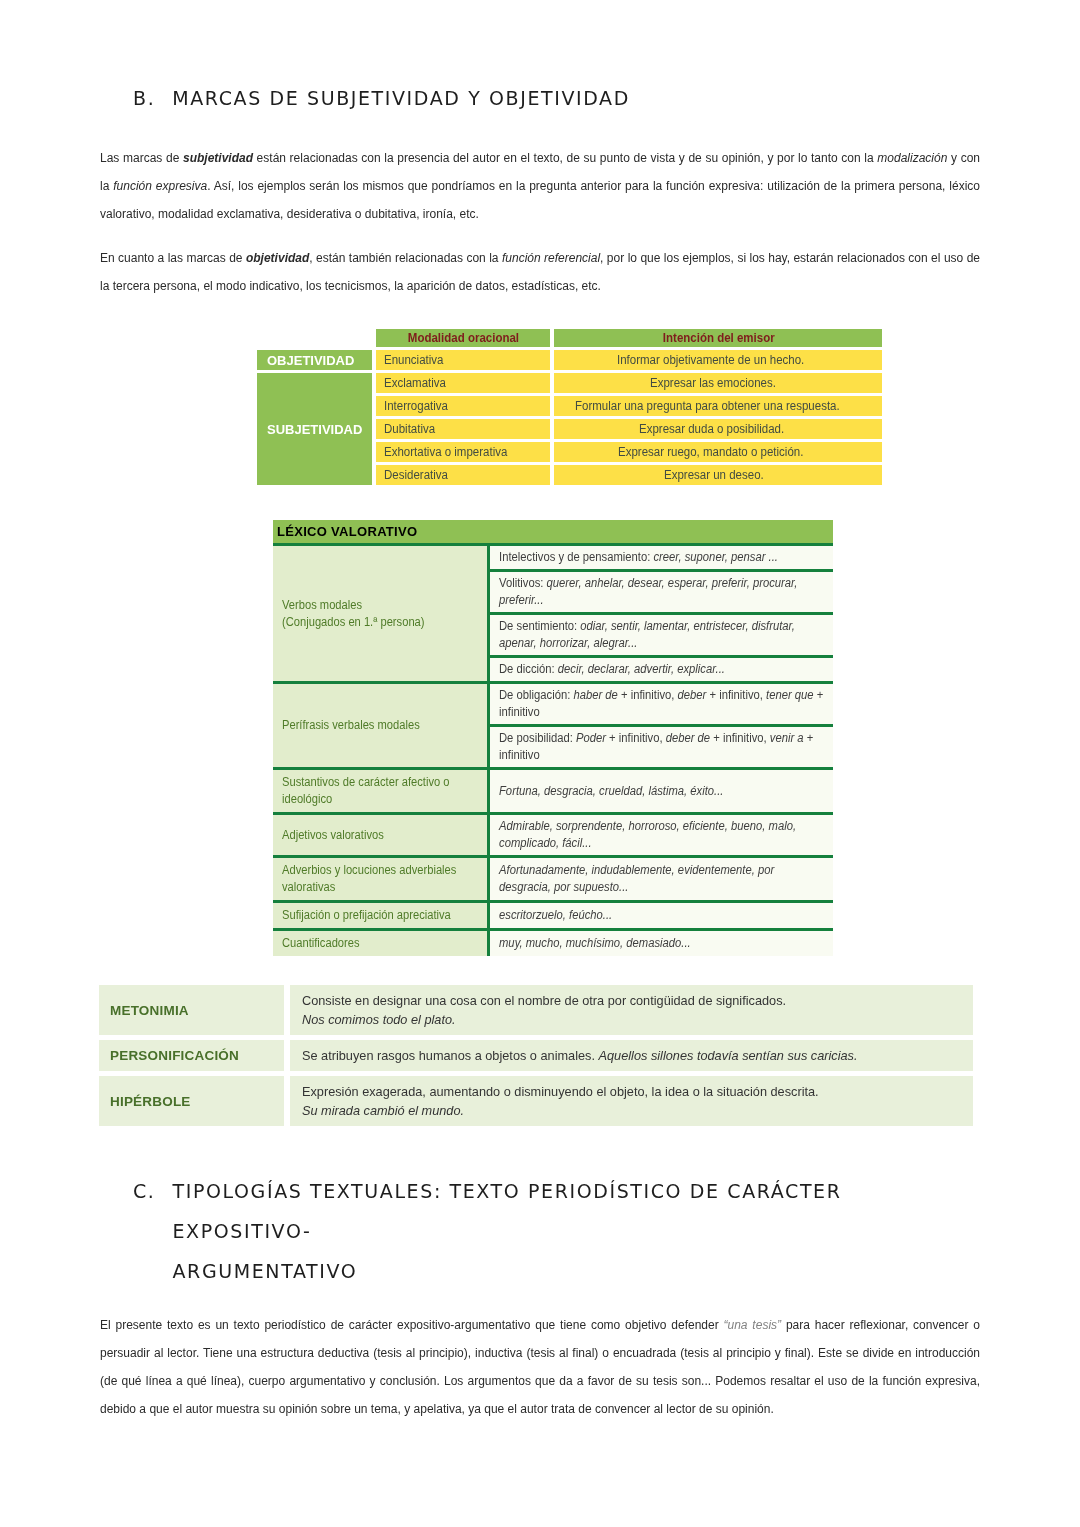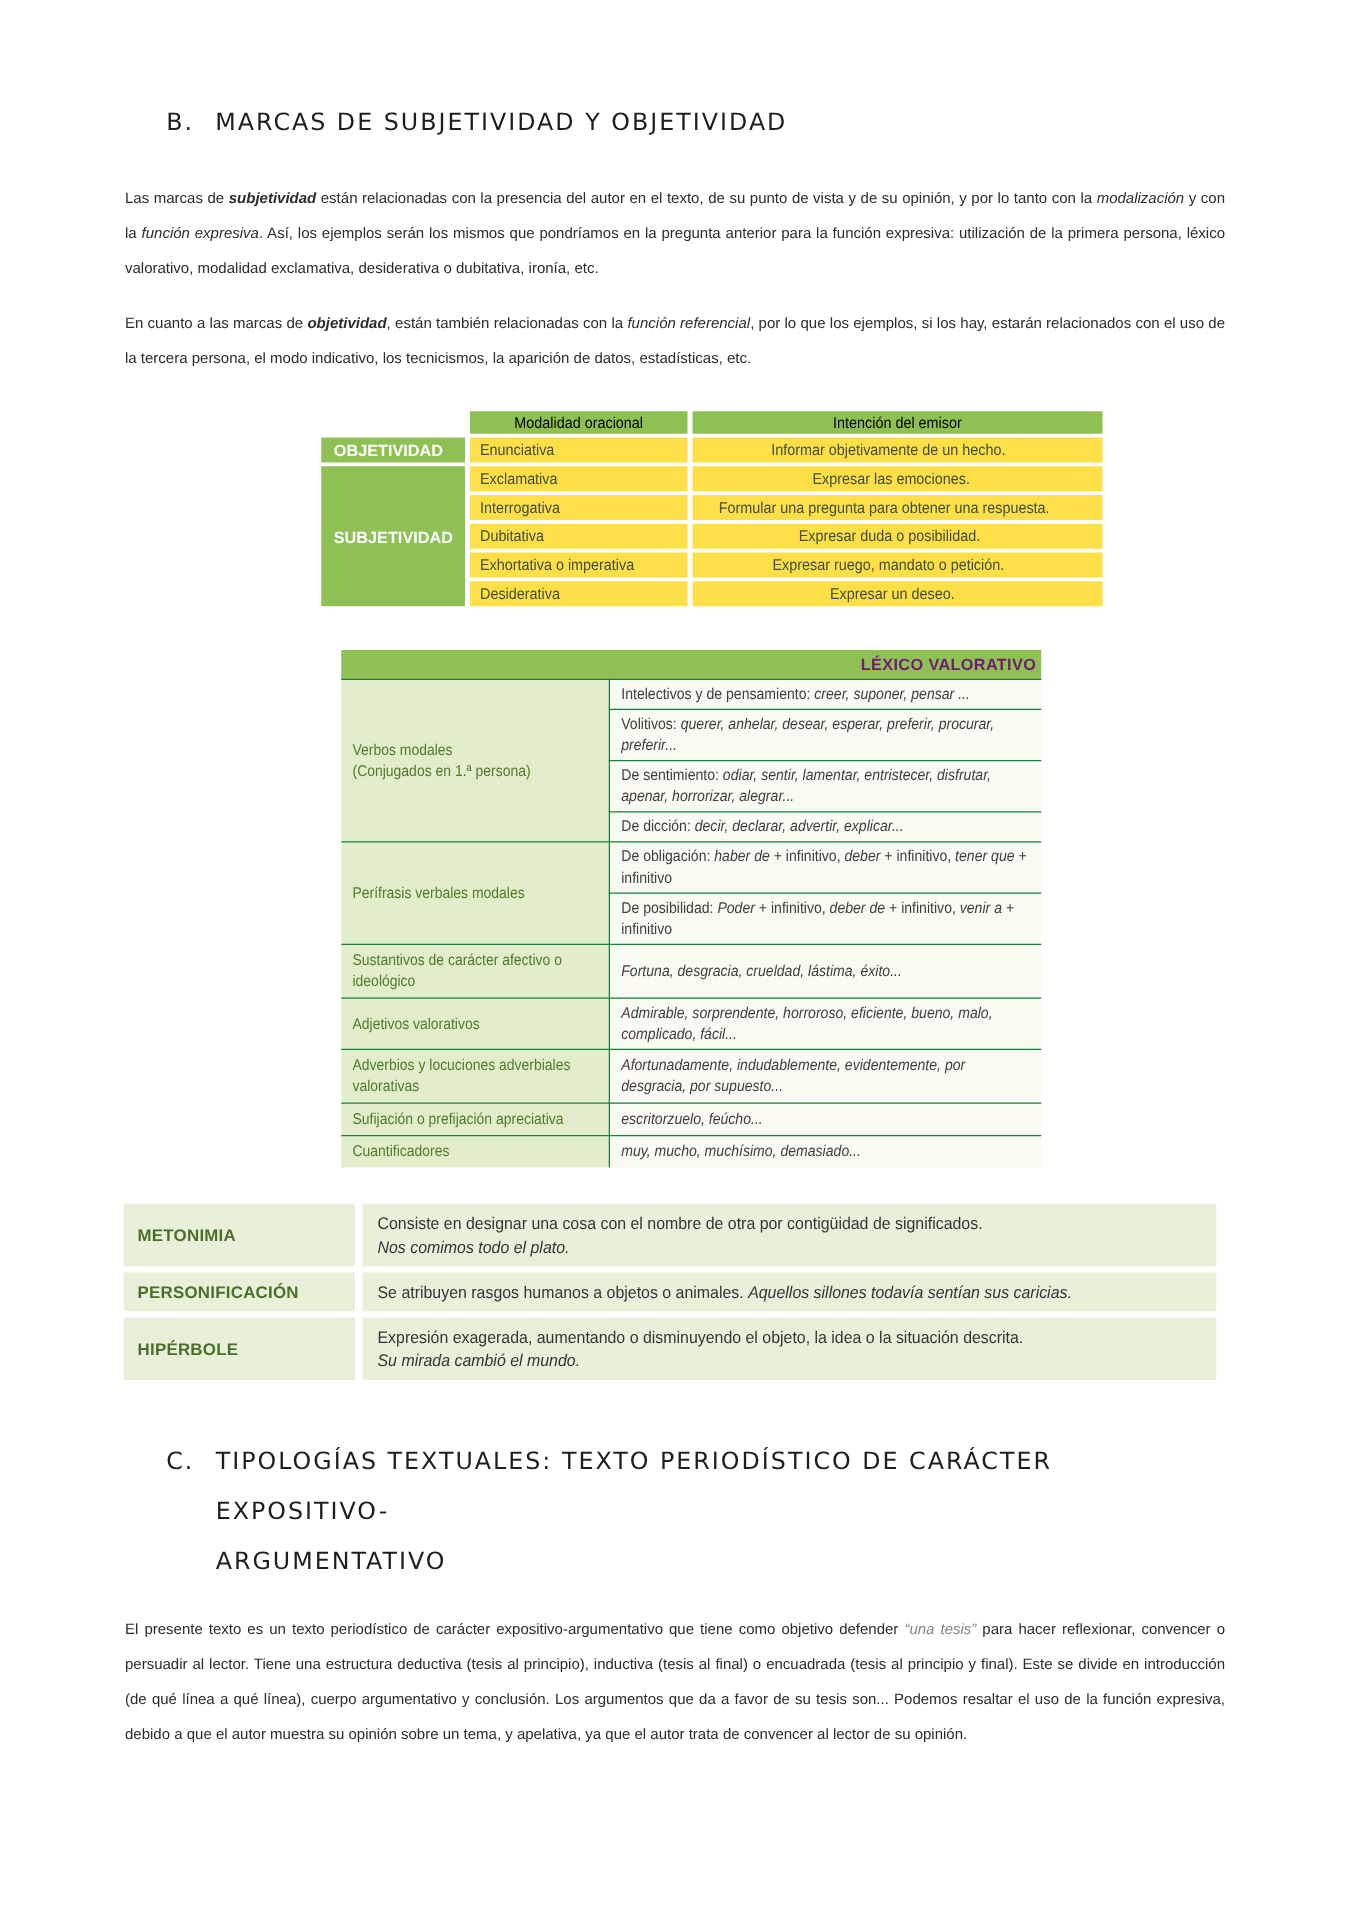--- a/index.html
+++ b/index.html
@@ -28,31 +28,31 @@
 
   
   .sqc{display:inline-block;white-space:nowrap;transform:scaleX(.92);}
   .sql{display:inline-block;white-space:nowrap;transform:scaleX(.92);transform-origin:0 50%;}
   .lbl-inner{display:inline-block;width:112%;transform:scaleX(.893);transform-origin:0 50%;}
   .val-inner{display:inline-block;width:111%;transform:scaleX(.9);transform-origin:0 50%;}
   .val-inner3{display:inline-block;width:106%;transform:scaleX(.943);transform-origin:0 50%;}
 
   
   .t1{border-collapse:separate;border-spacing:4px 3px;margin:26px 0 0 153px;}
-  .t1 th{background:#8fc054;color:#000000;font-weight:400;font-size:12.5px;padding:2px 20px;text-align:center;}
+  .t1 th{background:#8fc054;color:#7f1d1d;font-weight:700;font-size:12.5px;padding:2px 20px;text-align:center;}
   .t1 td.grp{background:#8fc054;color:#fff;font-weight:700;font-size:13px;padding:2px 10px;vertical-align:middle;width:92px;}
   .t1 td.data{background:#fde047;color:#424c42;font-size:12.5px;padding:2px 8px;line-height:16px;margin-left:40px;}
   .t1 .c-modal{width:134px;}
   .t1 .c-int{width:288px;text-align:center;}
   .t1 td.spacer{background:transparent;}
 
   
   .t2{border-collapse:collapse;border:hidden;margin:32px 0 0 173px;width:560px;}
-  .t2 th.title{background:#8fc054;color:#701a75;font-size:13px;font-weight:700;text-align:right;padding:4px;letter-spacing:.3px;}
-  .t2 td{border:1px solid #15803d;font-size:12.5px;line-height:17px;vertical-align:middle;}
+  .t2 th.title{background:#8fc054;color:#000000;font-size:13px;font-weight:700;text-align:left;padding:4px;letter-spacing:.3px;}
+  .t2 td{border:3px solid #15803d;font-size:12.5px;line-height:17px;vertical-align:middle;}
   .t2 td.lbl{background:#e2edcc;color:#4f7b28;font-weight:400;padding:4px 6px 4px 9px;width:199px;}
   .t2 td.val{background:#f9fbf2;color:#3e3e3e;padding:3px 9px;}
 
   
   .t3{border-collapse:separate;border-spacing:6px 5px;margin:24px 0 0 -7px;width:886px;}
   .t3 td{background:#e8f0da;vertical-align:middle;}
   .t3 td.lbl{color:#48702a;font-weight:700;font-size:13.5px;width:168px;padding:6px 6px 6px 11px;letter-spacing:.2px;}
   .t3 td.val{font-size:13.5px;color:#343434;padding:6px 12px;line-height:19px;}
 </style>
 </head>

